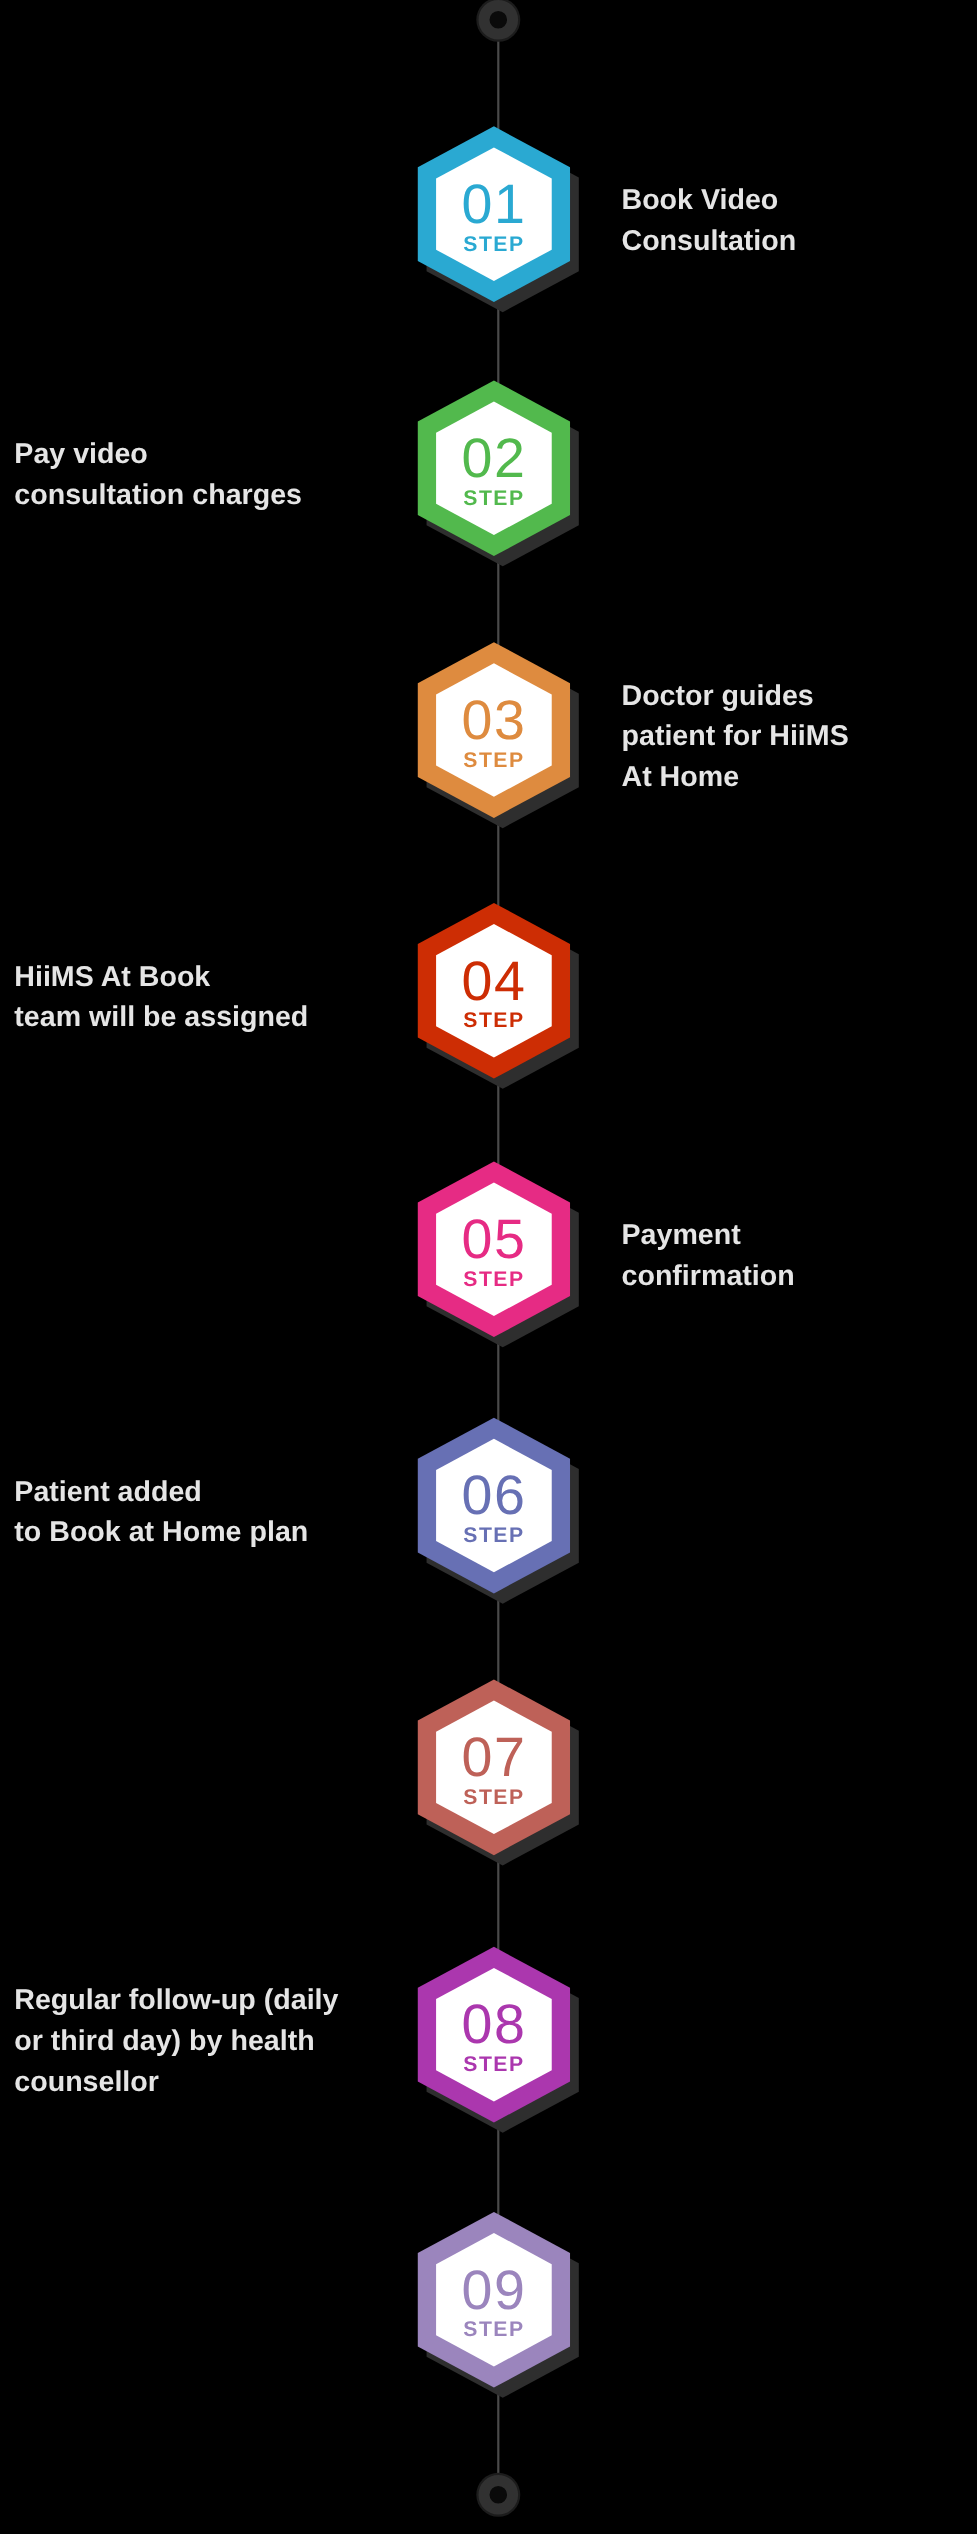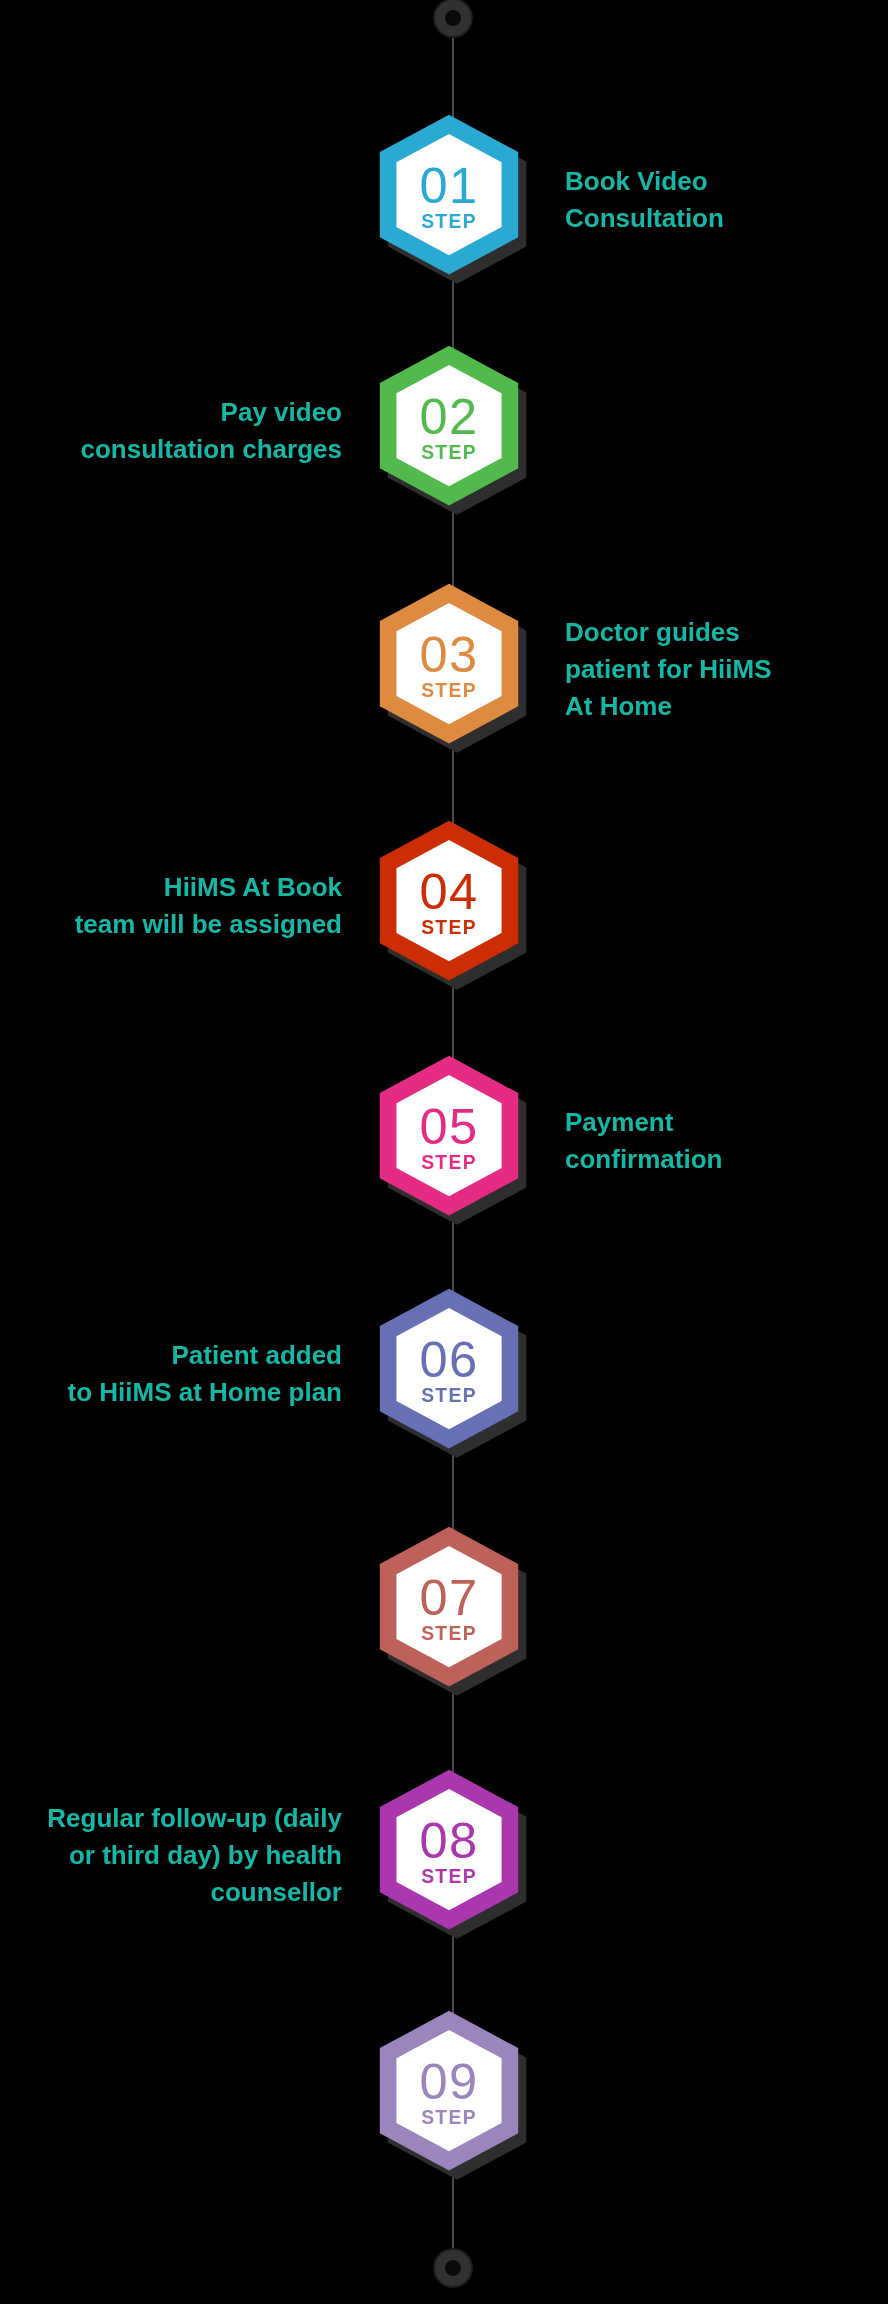--- a/index.html
+++ b/index.html
@@ -49,24 +49,24 @@
     font-weight: bold;
     letter-spacing: 1px;
   }
   .step-label {
     position: absolute;
     transform: translateY(-50%);
     font-size: 26px;
     font-weight: bold;
     line-height: 1.42;
     white-space: pre-line;
-    color: #14b8a6;
+    color: #e5e5e5;
   }
   .step-label.right { left: 565px; width: 316px; text-align: left; }
-  .step-label.left  { left: 2px;  width: 340px; text-align: right; }
+  .step-label.left  { left: 13px;  width: 340px; text-align: left; }
 </style>
 </head>
 <body>
 
 <div class="canvas">
 
   <div class="timeline-line"></div>
   <div class="end-node" style="left:453px; top:18px;"></div>
   <div class="end-node" style="left:453px; top:2268px;"></div>
 
@@ -115,21 +115,21 @@
 confirmation</div>
   <svg class="hex-svg" style="left:453px; top:1141px;" width="168" height="181" viewBox="0 0 126 136">
     <polygon points="66,11 118,39 118,103 66,131 14,103 14,39" fill="#2e2e2e"></polygon>
     <polygon points="60,4 112,32 112,96 60,124 8,96 8,32" fill="#e62b84"></polygon>
     <polygon points="60,18.4 99.5,39.7 99.5,88.3 60,109.6 20.5,88.3 20.5,39.7" fill="#ffffff"></polygon>
     <text class="hex-num" x="60" y="70" text-anchor="middle" fill="#e62b84">05</text>
     <text class="hex-step" x="60" y="89" text-anchor="middle" fill="#e62b84">STEP</text>
   </svg>
 
   <div class="step-label left" style="top:1374px;">Patient added
-to HiiMS at Home plan</div>
+to Book at Home plan</div>
   <svg class="hex-svg" style="left:453px; top:1374px;" width="168" height="181" viewBox="0 0 126 136">
     <polygon points="66,11 118,39 118,103 66,131 14,103 14,39" fill="#2e2e2e"></polygon>
     <polygon points="60,4 112,32 112,96 60,124 8,96 8,32" fill="#6770b4"></polygon>
     <polygon points="60,18.4 99.5,39.7 99.5,88.3 60,109.6 20.5,88.3 20.5,39.7" fill="#ffffff"></polygon>
     <text class="hex-num" x="60" y="70" text-anchor="middle" fill="#6770b4">06</text>
     <text class="hex-step" x="60" y="89" text-anchor="middle" fill="#6770b4">STEP</text>
   </svg>
 
   <svg class="hex-svg" style="left:453px; top:1612px;" width="168" height="181" viewBox="0 0 126 136">
     <polygon points="66,11 118,39 118,103 66,131 14,103 14,39" fill="#2e2e2e"></polygon>

